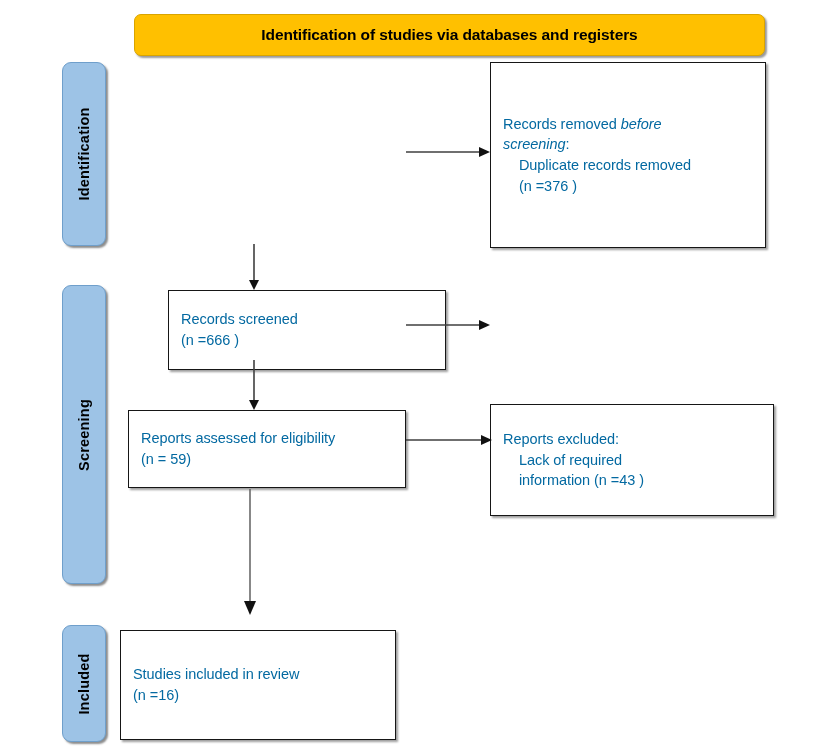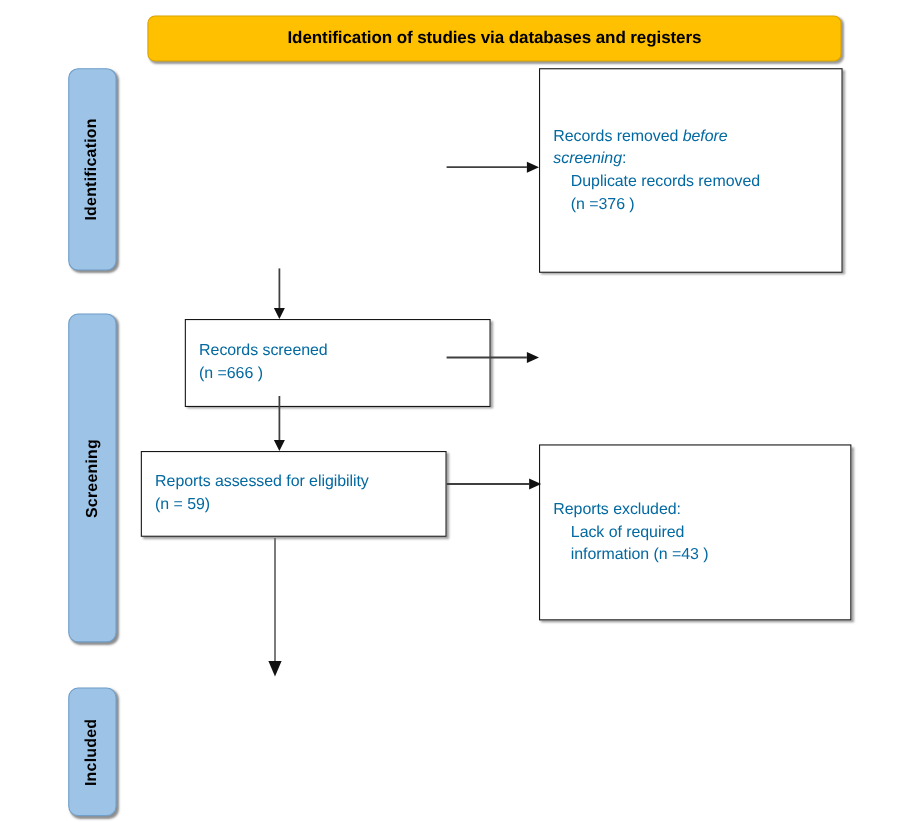--- a/index.html
+++ b/index.html
@@ -83,21 +83,21 @@
     white-space: pre-wrap;
     letter-spacing: -0.05px;
   }
   .box-text em { font-style: italic; }
 
   #box-identified      { left: 128px; top: 62px;  width: 278px; height: 182px; }
   #box-removed         { left: 490px; top: 62px;  width: 276px; height: 186px; }
   #box-screened        { left: 128px; top: 290px; width: 278px; height: 80px; margin-left: 40px;  }
   #box-excluded        { left: 490px; top: 290px; width: 276px; height: 70px;  }
   #box-eligibility     { left: 128px; top: 410px; width: 278px; height: 78px;  }
-  #box-reports-excl    { left: 490px; top: 404px; width: 284px; height: 160px; }
+  #box-reports-excl    { left: 490px; top: 404px; width: 284px; height: 112px; }
   #box-included        { left: 120px; top: 630px; width: 276px; height: 110px; }
 
   
   .arrow {
     position: absolute;
   }
   .arrow svg { display: block; overflow: visible; }
 </style>
 </head>
 <body>
@@ -136,20 +136,24 @@
     <div class="box-text"><span>Reports assessed for eligibility</span>
 <span>(n = 59)</span></div>
   </div>
 
   <div class="box" id="box-reports-excl">
     <div class="box-text"><span>Reports excluded:</span>
 <span>    Lack of required</span>
 <span>    information (n =43 )</span></div>
   </div>
 
+  <div class="box" id="box-included">
+    <div class="box-text"><span>Studies included in review</span>
+<span>(n =16)</span></div>
+  </div>
 
   <div class="arrow" style="left:406px; top:146px;">
     <svg width="86" height="12" viewBox="0 0 86 12">
       <line x1="0" y1="6" x2="73" y2="6" stroke="#3f3f3f" stroke-width="1.6"></line>
       <polygon points="73,1 84,6 73,11" fill="#111111"></polygon>
     </svg>
   </div>
 
   <div class="arrow" style="left:248px; top:244px;">
     <svg width="12" height="48" viewBox="0 0 12 48">

